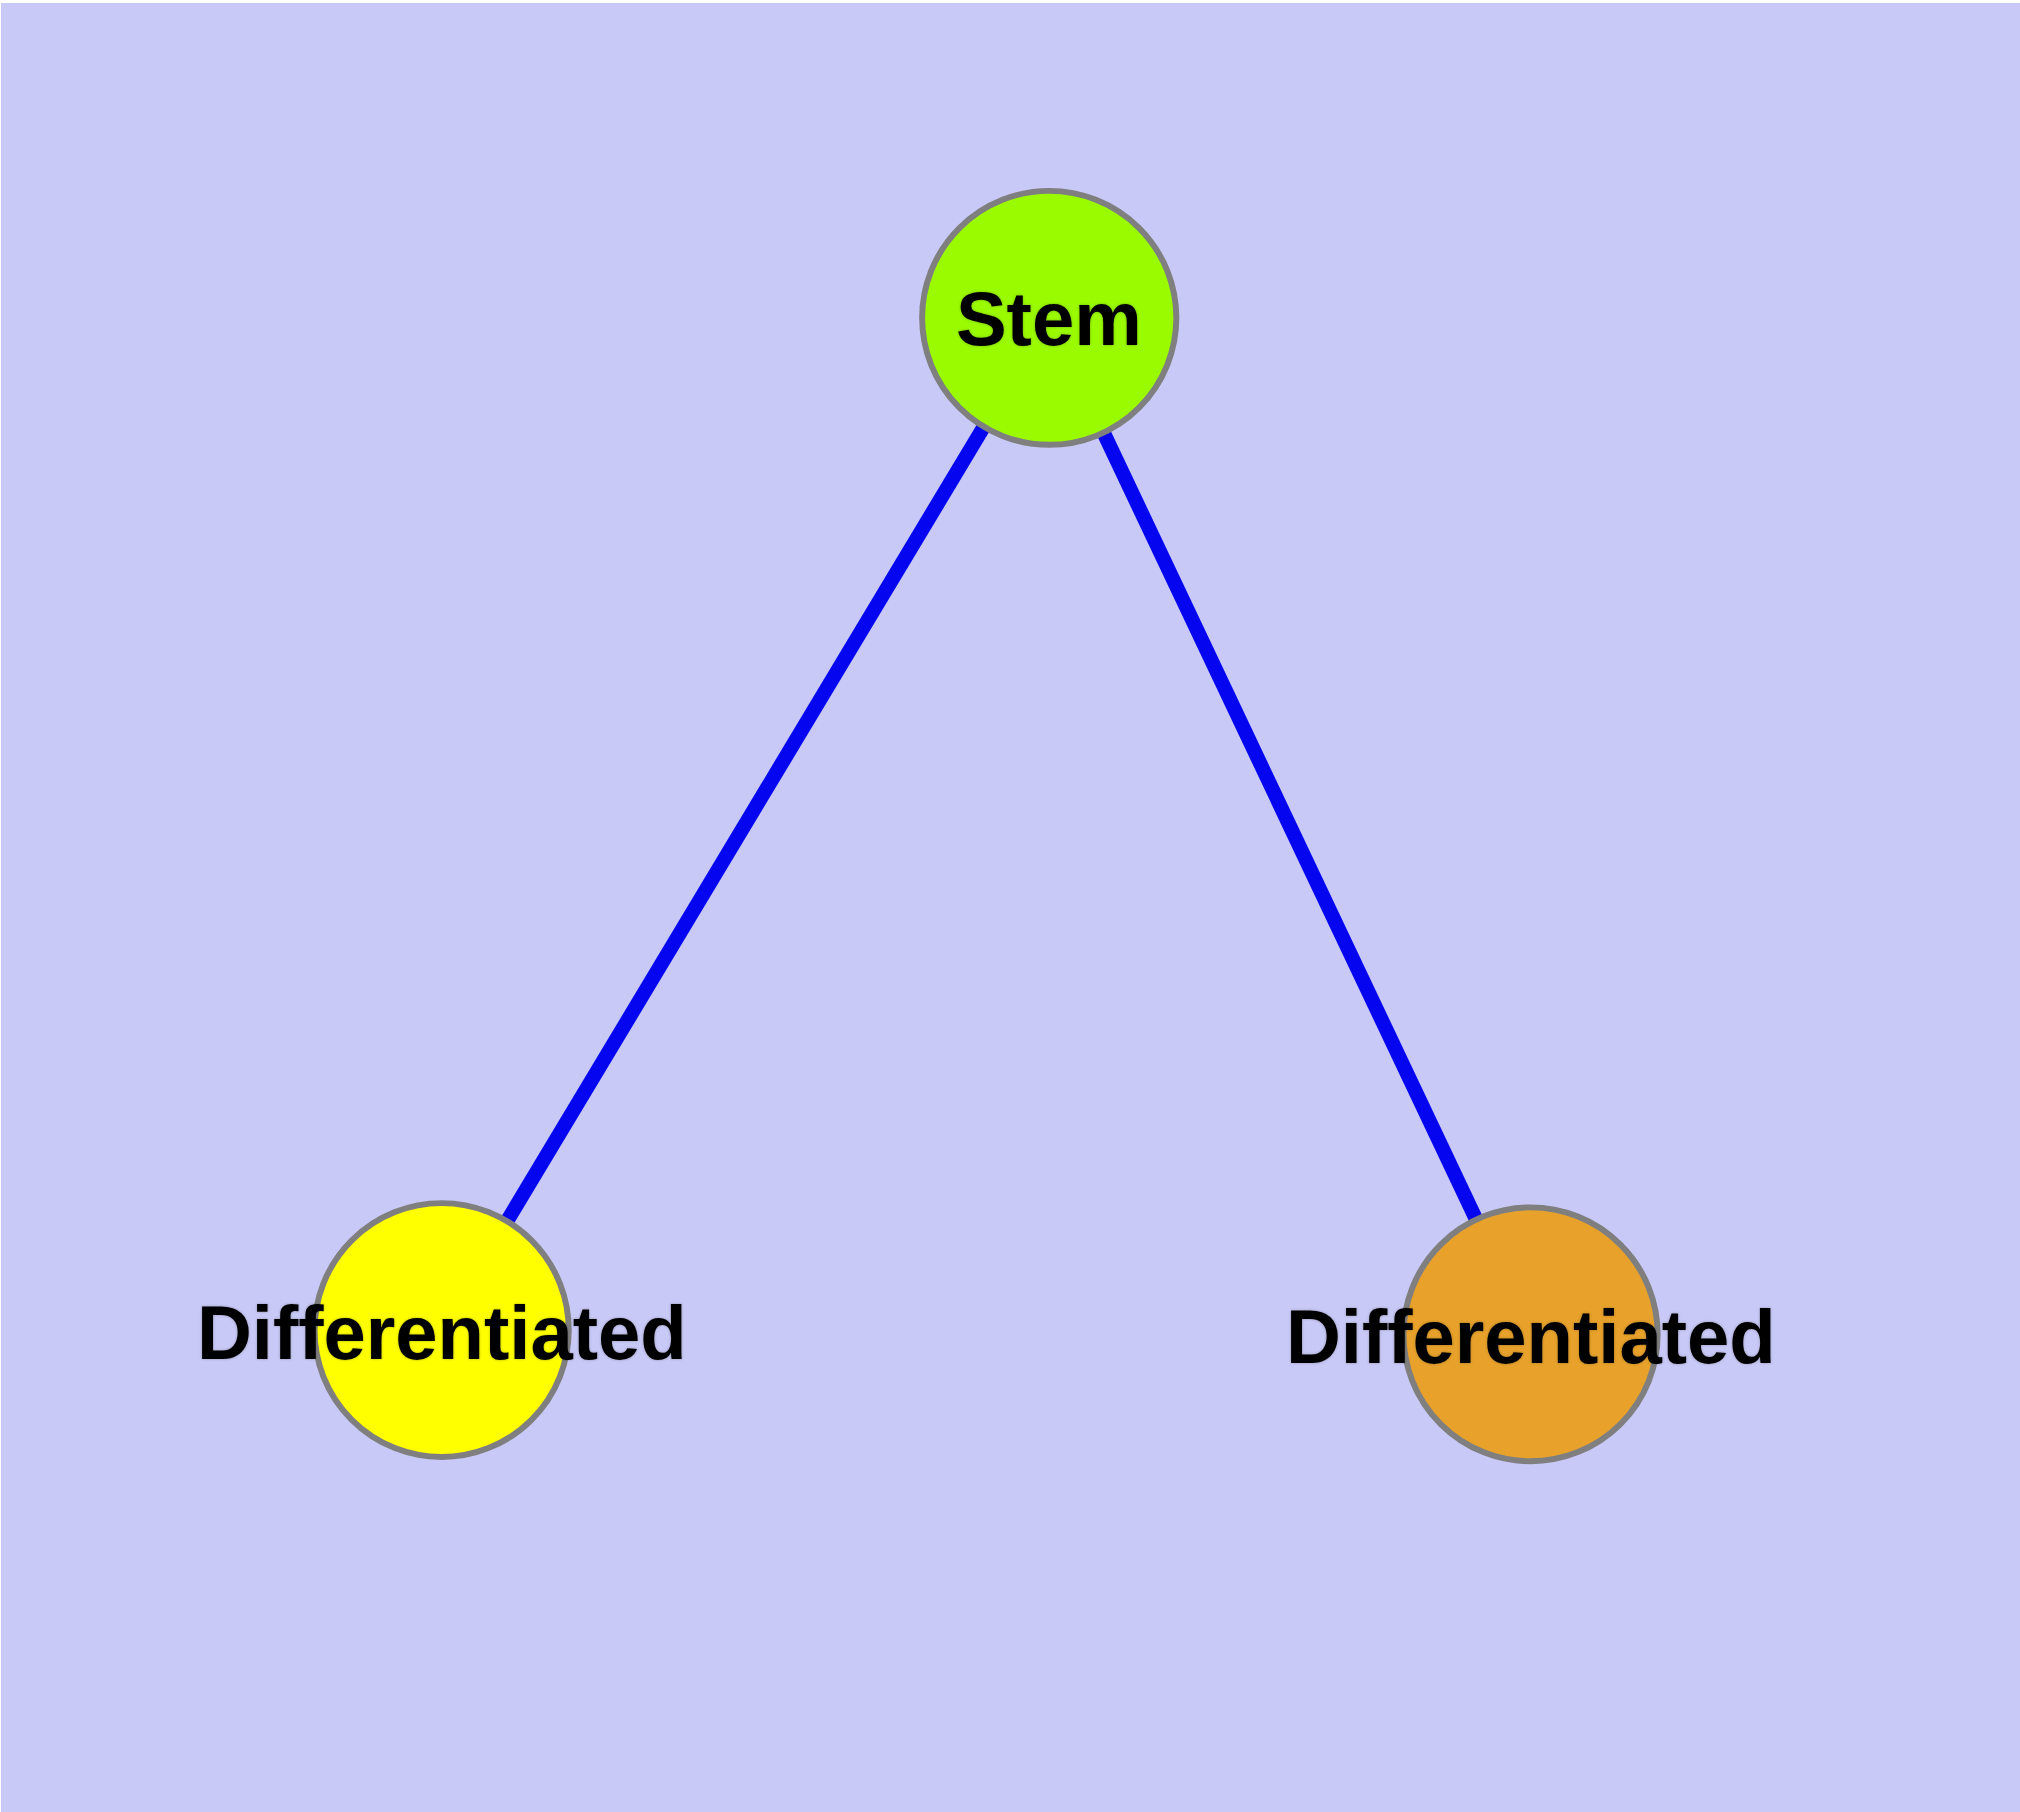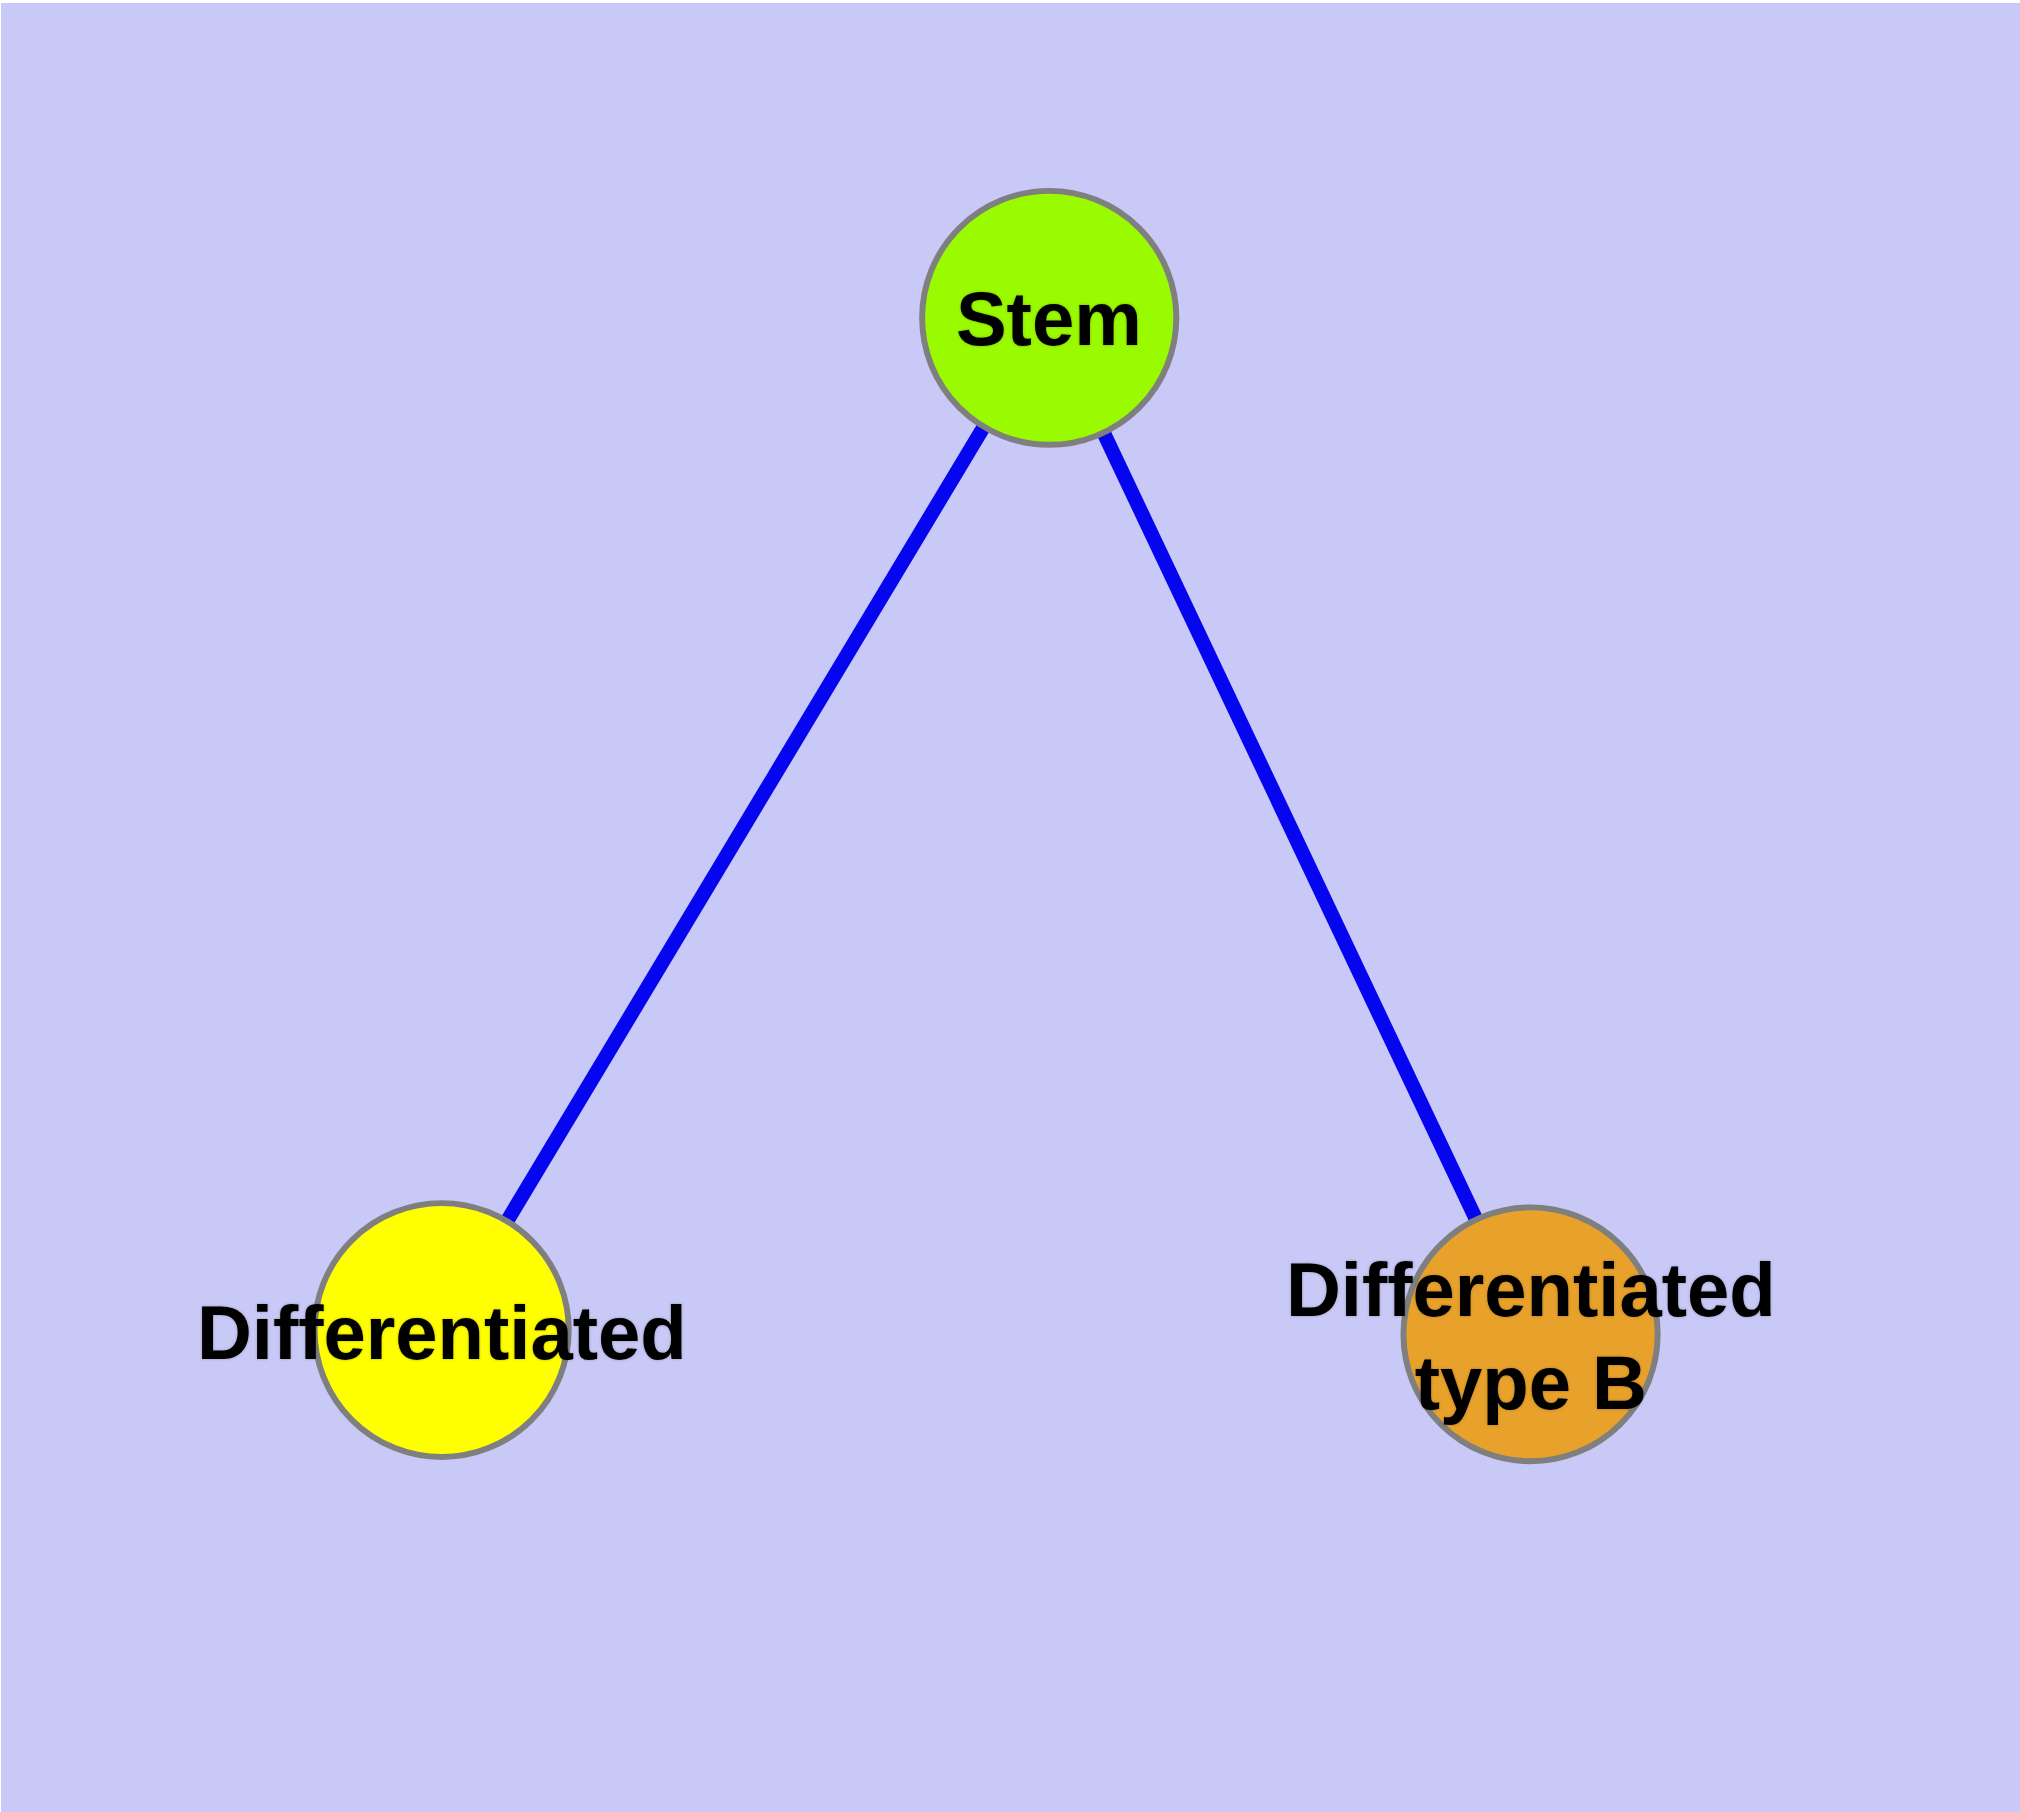--- a/index.html
+++ b/index.html
@@ -68,17 +68,16 @@
   </svg>
   <div id="labels-layer" class="labels-layer">
       <div class="node-label" style="left: 1048px; top: 315px; color: rgb(0, 0, 0);">
         <div class="label-line">Stem</div>
       </div>
       <div class="node-label" style="left: 441px; top: 1329px; color: rgb(0, 0, 0);">
         <div class="label-line">Differentiated</div>
       </div>
       <div class="node-label" style="left: 1530px; top: 1333px; color: rgb(0, 0, 0);">
         <div class="label-line">Differentiated</div>
-        <div class="label-line">type B</div>
       </div>
     </div>
 </div>
 
 
 </body></html>

